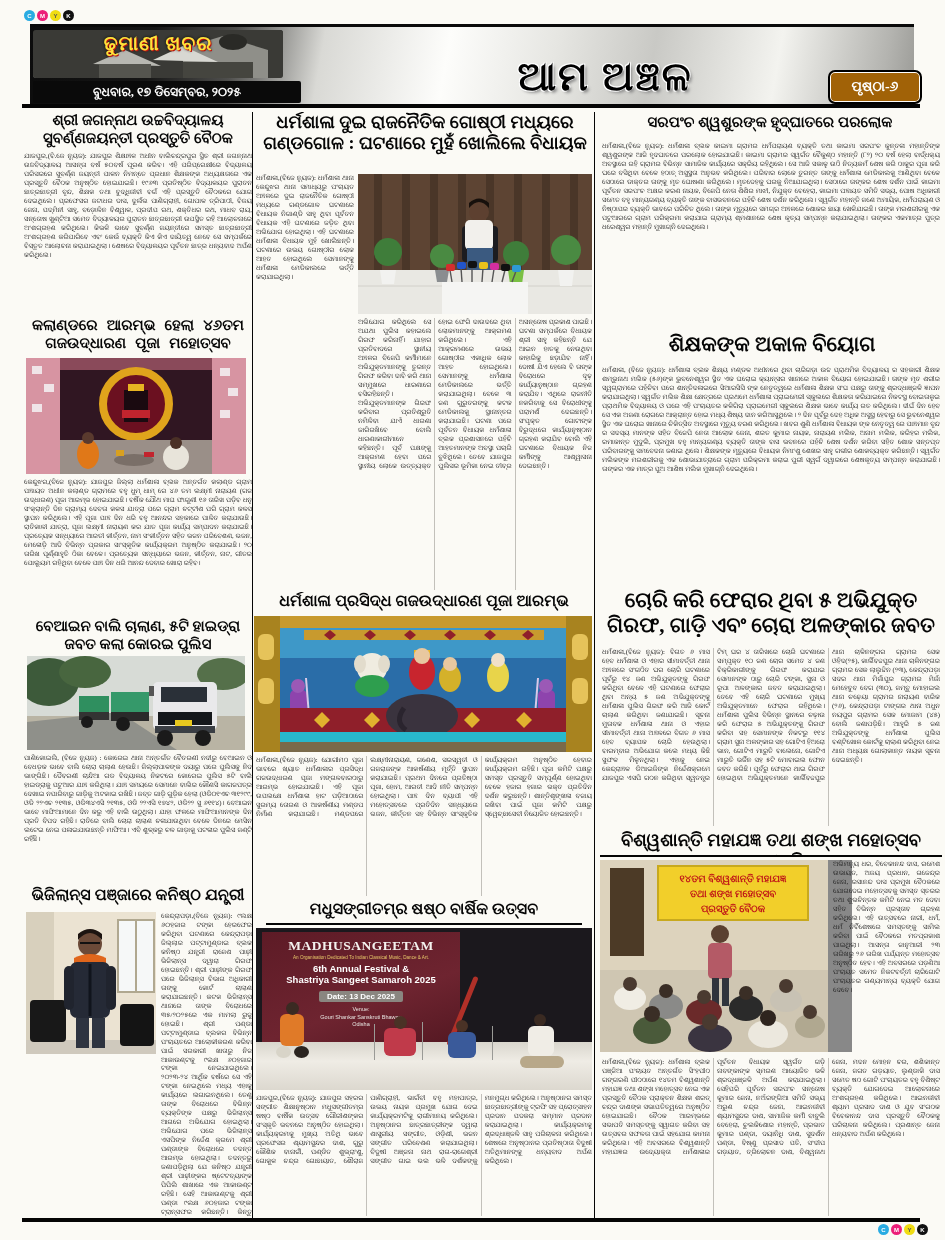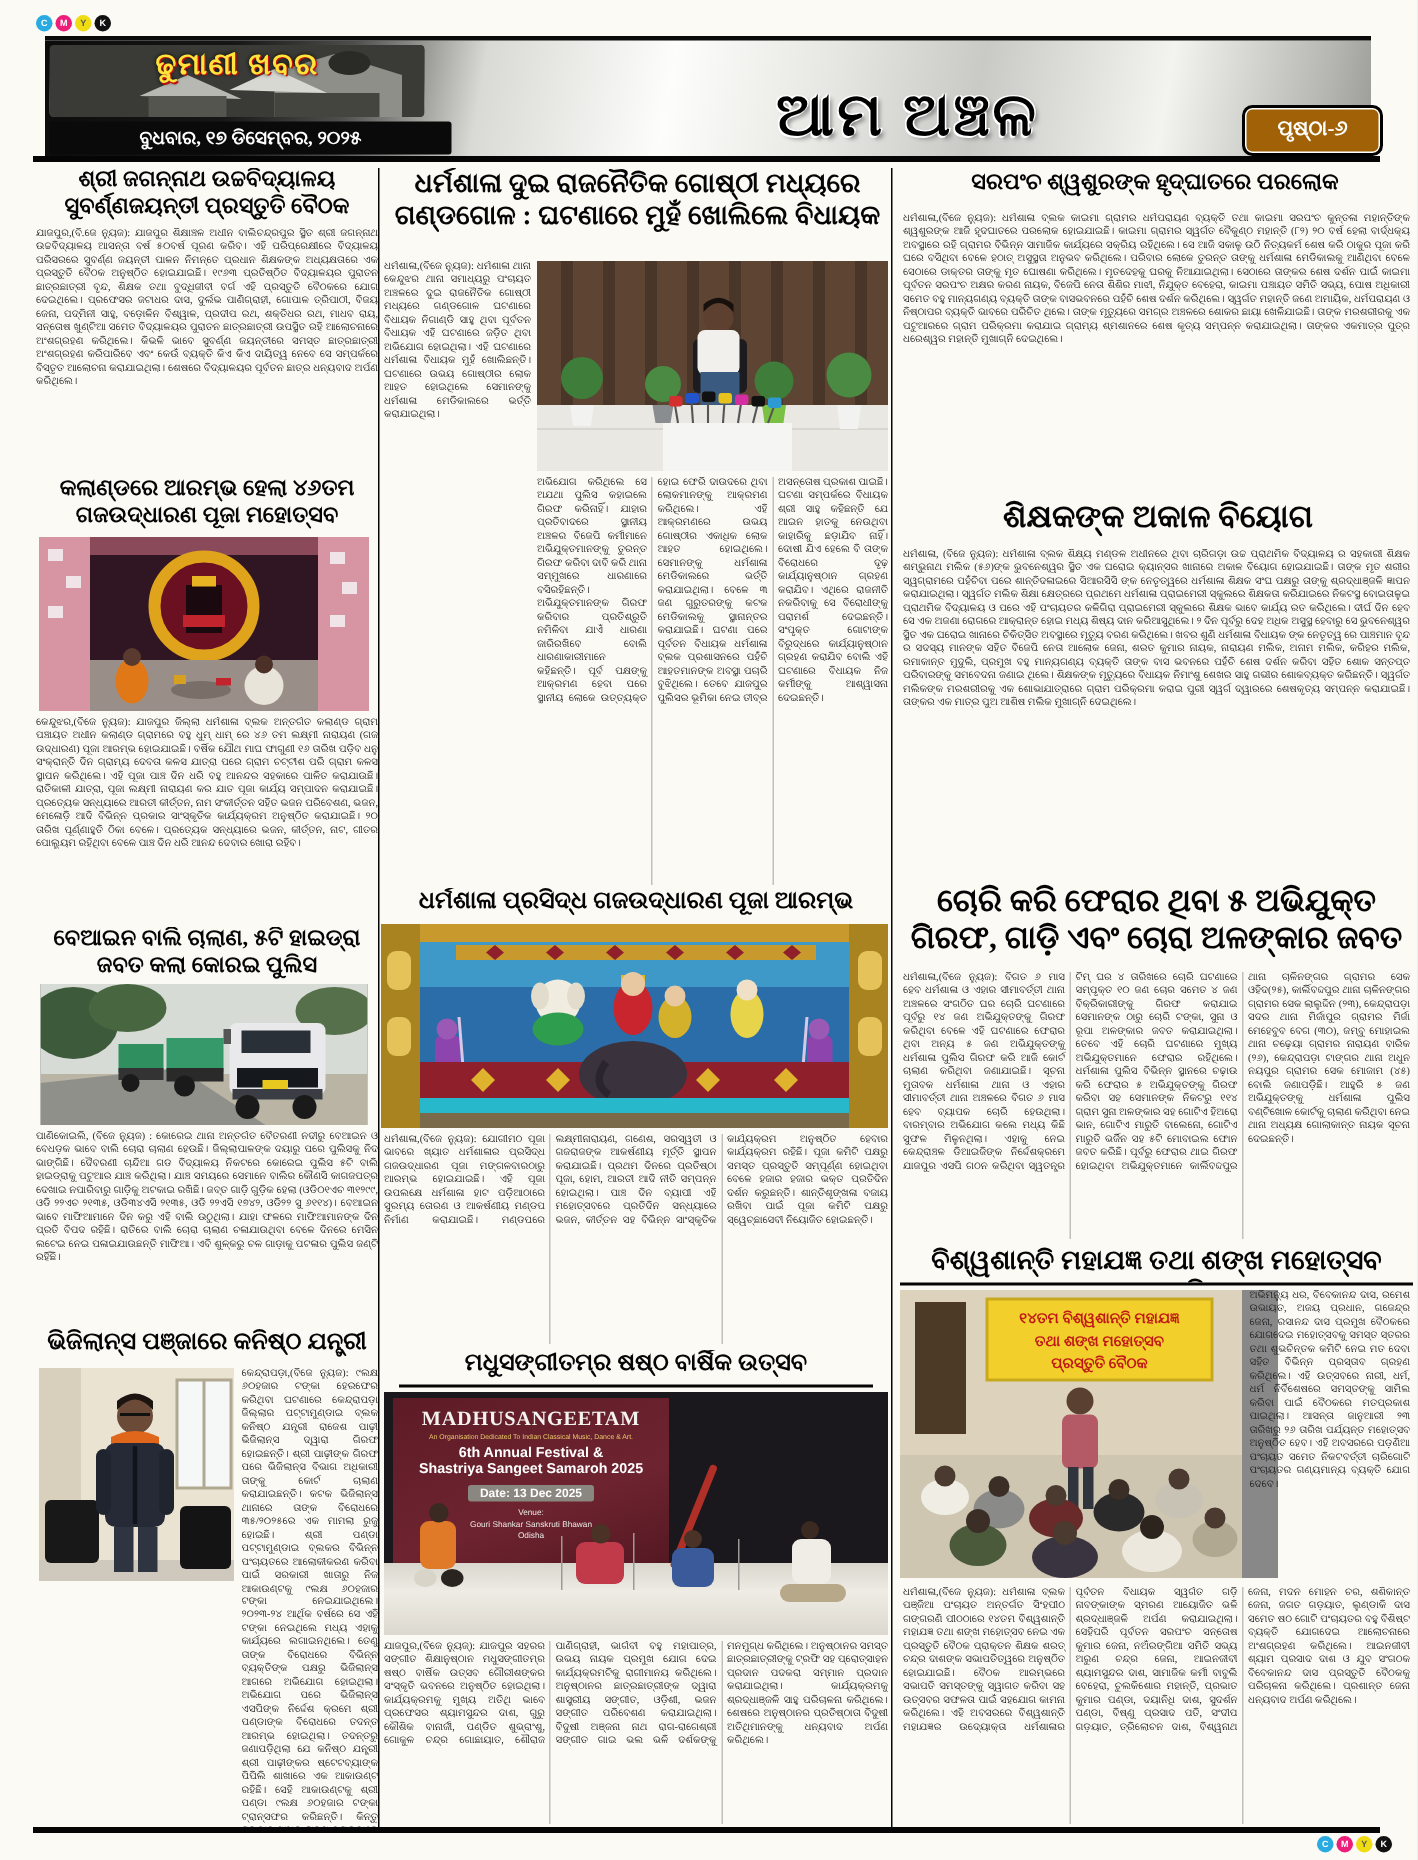--- a/index.html
+++ b/index.html
@@ -24,21 +24,21 @@
   .date-strip{background:#0a0a0a;color:#fff;font-size:12.5px;font-weight:bold;text-align:center;
               display:flex;align-items:center;justify-content:center;border-radius:2px;}
   .main-title{font-size:40px;font-weight:bold;color:#000;text-align:center;letter-spacing:2px;
               text-shadow:-1px -1px 0 #fff,1px -1px 0 #fff,-1px 1px 0 #fff,2px 2px 3px #8a8a8a;}
   .page-box{background:#a16207;border:2px solid #000;border-radius:7px;color:#fff;
             font-size:14px;font-weight:bold;display:flex;align-items:center;justify-content:center;
             box-shadow:0 0 0 1px #fff inset;}
   .photo{overflow:hidden;background:#888;}
   .photo svg{display:block;}
   .concert{position:relative;background:#1b181d;overflow:hidden;}
-  .banner{position:absolute;left:6px;top:4px;width:184px;height:112px;
+  .banner{position:absolute;left:6px;top:4px;width:198px;height:112px;
           background:linear-gradient(160deg,#5d1b26 0%,#6e2430 60%,#541822 100%);
           color:#fff;padding:6px 4px;box-sizing:border-box;text-align:center;}
   .banner .b-title{font:bold 13.5px "Liberation Serif",serif;letter-spacing:.5px;color:#f4f2ee;}
   .banner .b-tag{font:4.6px "Liberation Sans",sans-serif;color:#e8c86a;margin-top:1px;}
   .banner .b-line{font:bold 9.5px "Liberation Sans",sans-serif;color:#fff;margin-top:3px;}
   .banner .b-date{display:inline-block;background:#8a8680;color:#fff;font:bold 8px "Liberation Sans",sans-serif;
                   padding:1px 8px;border-radius:2px;margin-top:4px;}
   .banner .b-venue{font:5.5px "Liberation Sans",sans-serif;color:#e8e6e2;margin-top:3px;line-height:1.4;}
   .stage-floor{position:absolute;left:0;bottom:0;width:100%;height:48px;
                background:linear-gradient(180deg,#d9d6cd,#efece5 40%,#dcd8cf);}
@@ -75,21 +75,21 @@
   </div>
   <div class="abs page-box" style="left:828px;top:70px;width:90px;height:30px;">ପୃଷ୍ଠା-୬</div>
   <div class="abs rule-h" style="left:22px;top:104px;width:898px;height:4px;"></div>
 
   <div class="abs rule-v" style="left:252px;top:112px;height:1106px;"></div>
   <div class="abs rule-v" style="left:594px;top:112px;height:1106px;"></div>
 
   <div class="abs headline" style="left:24px;top:112px;width:228px;height:38px;font-size:15px;">ଶ୍ରୀ ଜଗନ୍ନାଥ ଉଚ୍ଚବିଦ୍ୟାଳୟ ସୁବର୍ଣ୍ଣଜୟନ୍ତୀ ପ୍ରସ୍ତୁତି ବୈଠକ</div>
   <div class="abs body-text" style="left:24px;top:152px;width:228px;height:164px;">ଯାଜପୁର,(ବି.ଜେ ନ୍ୟୁଜ): ଯାଜପୁର ଶିକ୍ଷାଞ୍ଚଳ ଅଧୀନ ବାଲିଚନ୍ଦ୍ରପୁର ସ୍ଥିତ ଶ୍ରୀ ଜଗନ୍ନାଥ ଉଚ୍ଚବିଦ୍ୟାଳୟ ଆସନ୍ତା ବର୍ଷ ୫୦ବର୍ଷ ପୂରଣ କରିବ। ଏହି ପରିପ୍ରେକ୍ଷୀରେ ବିଦ୍ୟାଳୟ ପରିସରରେ ସୁବର୍ଣ୍ଣ ଜୟନ୍ତୀ ପାଳନ ନିମନ୍ତେ ପ୍ରଧାନ ଶିକ୍ଷକଙ୍କ ଅଧ୍ୟକ୍ଷତାରେ ଏକ ପ୍ରସ୍ତୁତି ବୈଠକ ଅନୁଷ୍ଠିତ ହୋଇଯାଇଛି। ୧୯୬୩ ପ୍ରତିଷ୍ଠିତ ବିଦ୍ୟାଳୟର ପୁରାତନ ଛାତ୍ରଛାତ୍ରୀ ବୃନ୍ଦ, ଶିକ୍ଷକ ତଥା ବୁଦ୍ଧିଜୀବୀ ବର୍ଗ ଏହି ପ୍ରସ୍ତୁତି ବୈଠକରେ ଯୋଗ ଦେଇଥିଲେ। ପ୍ରଫେସର ଜଟାଧର ଦାସ, ଦୁର୍ଲଭ ପାଣିଗ୍ରାହୀ, ଗୋପାଳ ତ୍ରିପାଠୀ, ବିଜୟ ଜେନା, ପଦ୍ମିନୀ ସାହୁ, ବଡ଼ୋଳିନ ବିଶ୍ୱାଳ, ପ୍ରଦୀପ ରଥ, ଶକ୍ତିଧର ରଥ, ମାଧବ ରାୟ, ସନ୍ତୋଷ ଖୁଣ୍ଟିଆ ସମେତ ବିଦ୍ୟାଳୟର ପୁରାତନ ଛାତ୍ରଛାତ୍ରୀ ଉପସ୍ଥିତ ରହି ଆଲୋଚନାରେ ଅଂଶଗ୍ରହଣ କରିଥିଲେ। କିଭଳି ଭାବେ ସୁବର୍ଣ୍ଣ ଜୟନ୍ତୀରେ ସମସ୍ତ ଛାତ୍ରଛାତ୍ରୀ ଅଂଶଗ୍ରହଣ କରିପାରିବେ ଏବଂ କେଉଁ ବ୍ୟକ୍ତି କିଏ କିଏ ଦାୟିତ୍ୱ ନେବେ ସେ ସମ୍ପର୍କରେ ବିସ୍ତୃତ ଆଲୋଚନା କରାଯାଇଥିଲା। ଶେଷରେ ବିଦ୍ୟାଳୟର ପୂର୍ବତନ ଛାତ୍ର ଧନ୍ୟବାଦ ଅର୍ପଣ କରିଥିଲେ।</div>
 
-  <div class="abs headline" style="left:24px;top:318px;width:228px;height:38px;font-size:15px;">କଲାଣ୍ଡରେ ଆରମ୍ଭ ହେଲା ୪୬ତମ ଗଜଉଦ୍ଧାରଣ ପୂଜା ମହୋତ୍ସବ</div>
+  <div class="abs headline" style="left:24px;top:318px;width:228px;height:38px;font-size:15px;font-family:Liberation Mono, monospace;">କଲାଣ୍ଡରେ ଆରମ୍ଭ ହେଲା ୪୬ତମ ଗଜଉଦ୍ଧାରଣ ପୂଜା ମହୋତ୍ସବ</div>
   <div class="abs photo" style="left:26px;top:358px;width:220px;height:116px;">
     <svg width="220" height="116" viewBox="0 0 220 116">
       <rect x="0" y="0" width="220" height="116" fill="#b5697a"></rect>
       <rect x="0" y="0" width="34" height="116" fill="#d794a2"></rect>
       <rect x="186" y="0" width="34" height="116" fill="#d794a2"></rect>
       <rect x="6" y="8" width="10" height="8" fill="#f0e4e8"></rect>
         <rect x="18" y="26" width="10" height="8" fill="#f0e4e8"></rect>
       <rect x="6" y="46" width="10" height="8" fill="#f0e4e8"></rect>
         <rect x="194" y="10" width="10" height="8" fill="#f0e4e8"></rect>
       <rect x="202" y="30" width="10" height="8" fill="#f0e4e8"></rect>

